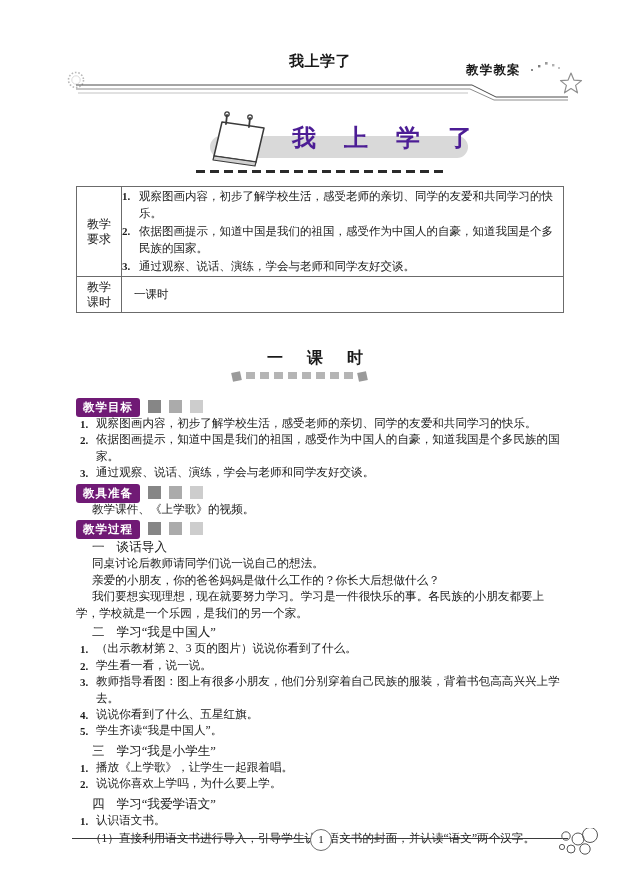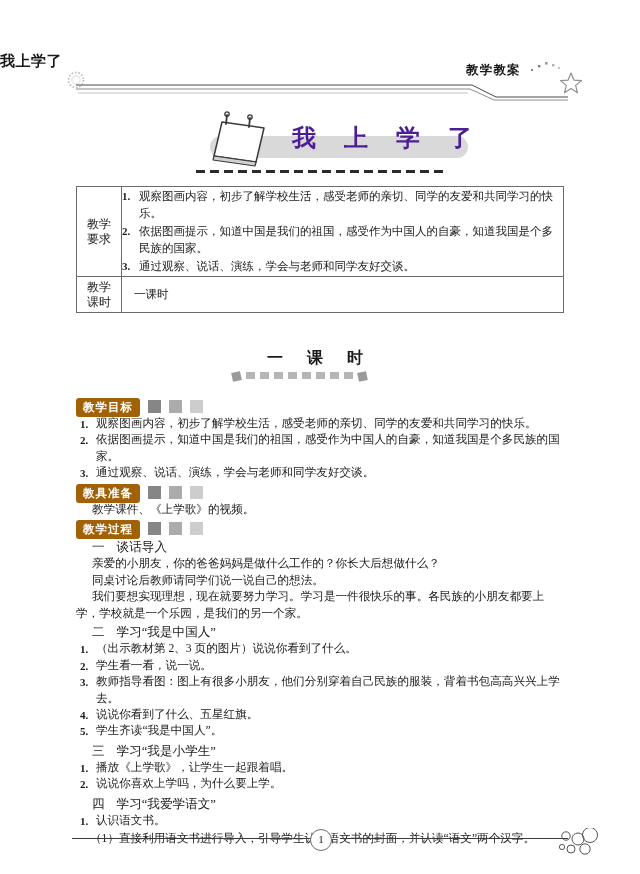--- a/index.html
+++ b/index.html
@@ -22,21 +22,21 @@
     left: 0;
     top: 0;
     width: 640px;
     height: 105px;
   }
   .header-title {
     position: absolute;
     left: 0;
     top: 52px;
     width: 640px;
-    text-align: left;
+    text-align: center;
     font-size: 15px;
     font-weight: bold;
     letter-spacing: 0.5px;
     font-family: "Liberation Serif", "DejaVu Serif", serif;
   }
   .header-rule-wrap {
     position: absolute;
     left: 72px;
     top: 76px;
     width: 496px;
@@ -215,21 +215,21 @@
     font-size: 11.6px;
     line-height: 16.2px;
   }
   .sec-badge-row {
     margin: 0 0 2px 0;
     height: 16px;
     position: relative;
   }
   .sec-badge {
     display: inline-block;
-    background: #a16207;
+    background: #701a75;
     color: #ffffff;
     font-size: 11.5px;
     font-weight: bold;
     letter-spacing: 1px;
     padding: 1px 7px 2px 7px;
     border-radius: 3px;
     font-family: "Liberation Sans", "DejaVu Sans", sans-serif;
     vertical-align: middle;
   }
   .sq {
@@ -493,22 +493,22 @@
   <div class="sec-badge-row">
     <span class="sec-badge">教学过程</span>
     <span class="sq s1"></span>
     <span class="sq s2"></span>
     <span class="sq s3"></span>
   </div>
 
   <div class="step-title">
     <span class="cn">一</span><span>谈话导入</span>
   </div>
+  <p class="para">同桌讨论后教师请同学们说一说自己的想法。</p>
   <p class="para">亲爱的小朋友，你的爸爸妈妈是做什么工作的？你长大后想做什么？</p>
-  <p class="para">同桌讨论后教师请同学们说一说自己的想法。</p>
   <p class="para indent">我们要想实现理想，现在就要努力学习。学习是一件很快乐的事。各民族的小朋友都要上学，学校就是一个乐园，是我们的另一个家。</p>
 
   <div class="step-title">
     <span class="cn">二</span><span>学习“我是中国人”</span>
   </div>
   <ul class="num-list">
     <li>
       <span class="num">1.</span>
       <span>（出示教材第 2、3 页的图片）说说你看到了什么。</span>
     </li>

